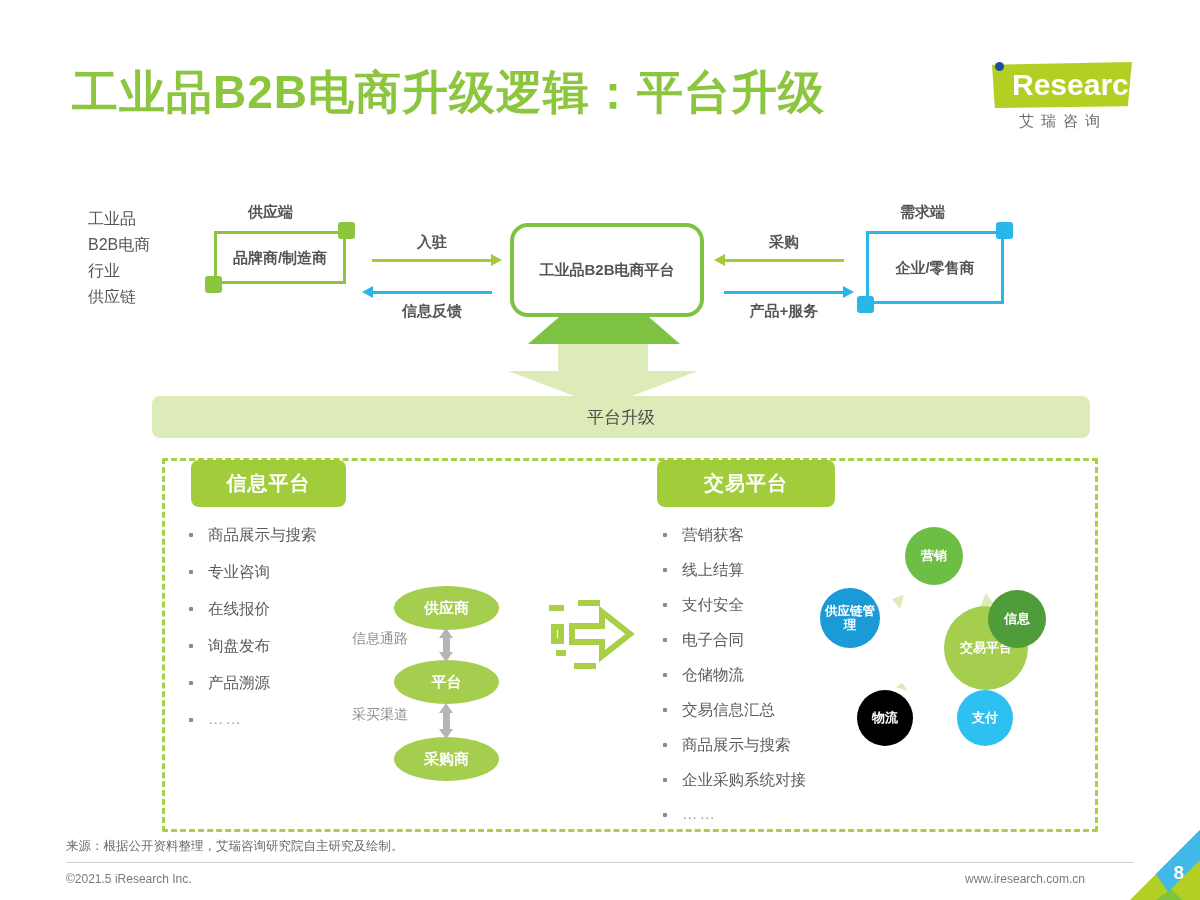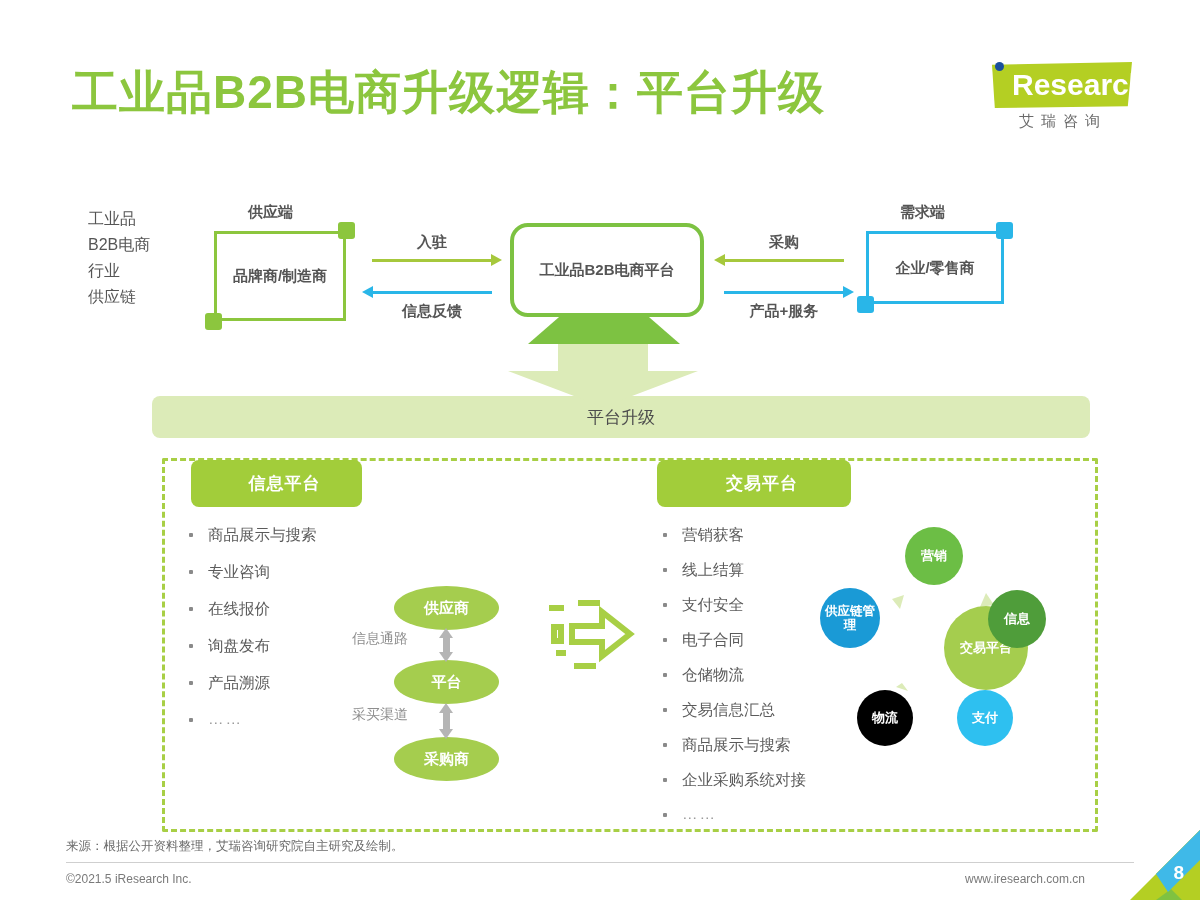--- a/index.html
+++ b/index.html
@@ -65,21 +65,21 @@
   .bracket{position:absolute;}
   .bracket .frame{position:absolute;inset:0;border:3px solid #8cc63e;}
   .bracket.blue .frame{border-color:#29b6e8;}
   .bracket .sq{position:absolute;width:17px;height:17px;background:#8cc63e;border-radius:3px;}
   .bracket.blue .sq{background:#29b6e8;}
   .bracket .txt{
     position:absolute;left:0;right:0;top:50%;transform:translateY(-50%);
     text-align:center;font-size:15px;font-weight:bold;color:#555;white-space:nowrap;
   }
 
-  #bracket-supply{left:214px;top:231px;width:132px;height:90px;}
+  #bracket-supply{left:214px;top:231px;width:132px;height:53px;}
   #bracket-supply .sq.tr{right:-9px;top:-9px;}
   #bracket-supply .sq.bl{left:-9px;bottom:-9px;}
   #bracket-demand{left:866px;top:231px;width:138px;height:73px;}
   #bracket-demand .sq.tr{right:-9px;top:-9px;}
   #bracket-demand .sq.bl{left:-9px;bottom:-9px;}
 
   
   .monitor{
     position:absolute;left:510px;top:223px;width:186px;height:86px;
     border:4px solid #7dc242;border-radius:18px;background:#fff;z-index:3;
@@ -122,21 +122,21 @@
 
   
   .dashed-box{
     position:absolute;left:162px;top:458px;width:930px;height:368px;
     border:3px dashed #a8cf45;border-radius:2px;
   }
 
   .tag{
     position:absolute;height:47px;background:#a2cd3a;border-radius:8px;
     display:flex;align-items:center;justify-content:center;
-    font-size:17px;font-weight:bold;color:#ffffff;letter-spacing:1px;padding-left:16px;
+    font-size:20px;font-weight:bold;color:#ffffff;letter-spacing:1px;
   }
   #tag-info{left:191px;top:460px;width:155px;}
   #tag-trade{left:657px;top:460px;width:178px;}
 
   
   .bullets{position:absolute;font-size:15.5px;color:#5b5b5b;}
   .bullets li{list-style:none;position:relative;padding-left:22px;margin-bottom:15px;white-space:nowrap;}
   .bullets li:before{
     content:"";position:absolute;left:3px;top:8px;width:4px;height:4px;background:#8a8a8a;border-radius:1px;
   }

